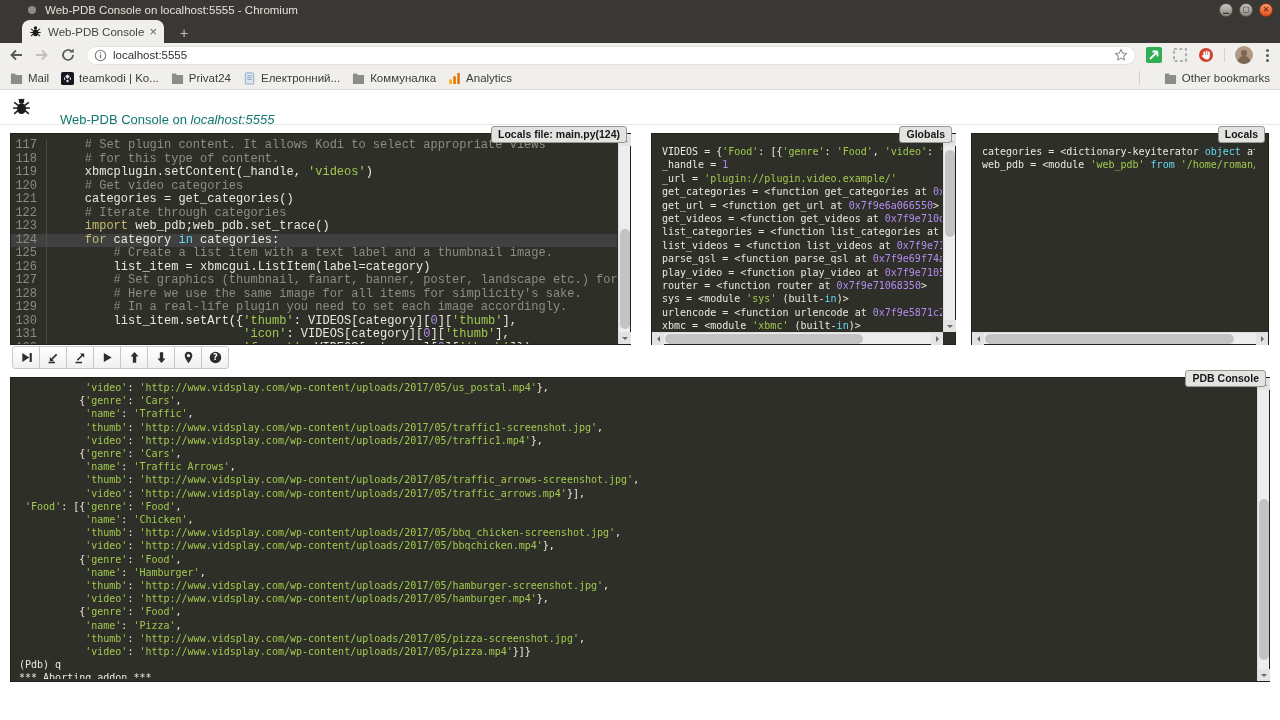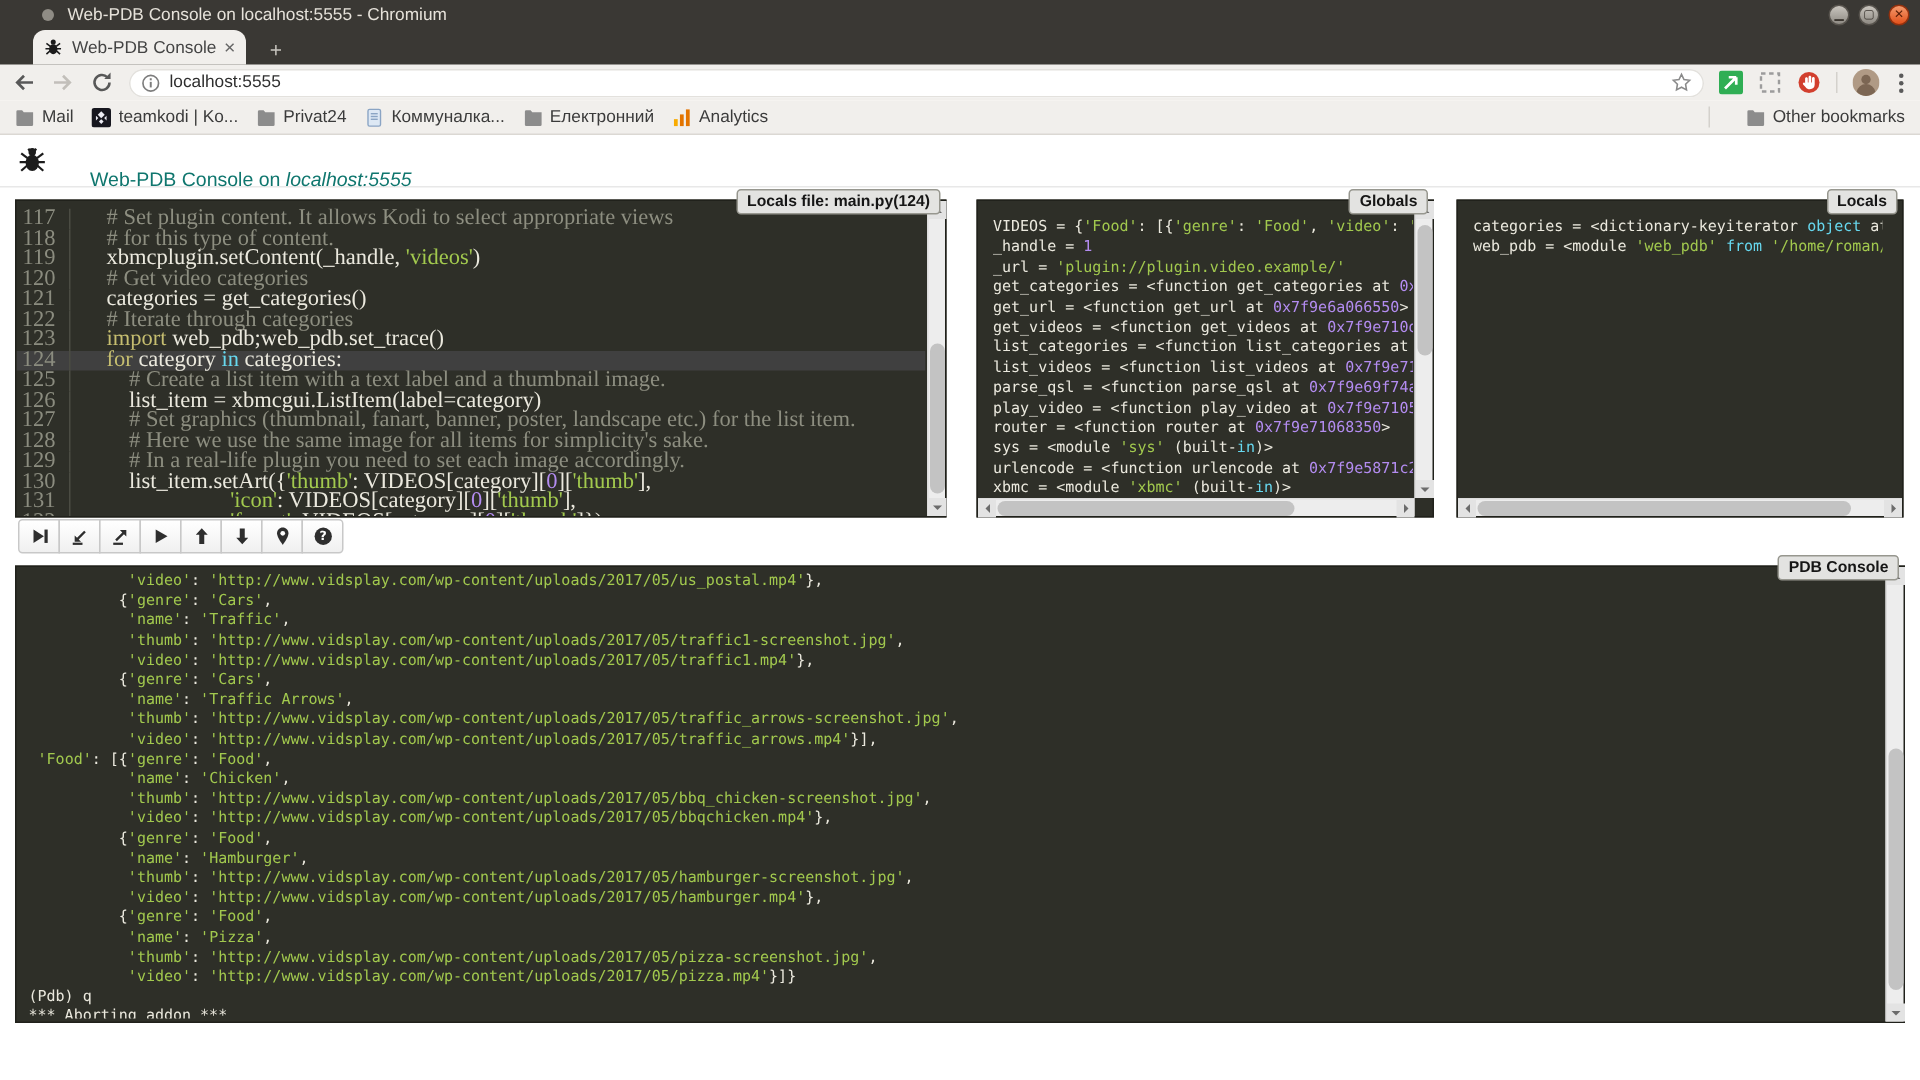--- a/index.html
+++ b/index.html
@@ -58,21 +58,21 @@
          border-radius:3px;padding:1px 6px;font-size:10.5px;font-weight:bold;color:#161616;
          z-index:5;line-height:13px;white-space:nowrap}
   .badge .mono{font-family:Liberation Sans, sans-serif}
 
   .code-panel{top:43px;left:10px;width:621px;height:212px}
   .globals-panel{top:43px;left:651px;width:305px;height:212px}
   .locals-panel{top:43px;left:971px;width:298px;height:212px}
   .console-panel{top:287px;left:10px;width:1260px;height:305px}
 
   .code-lines{position:absolute;top:5px;left:0;right:13px;bottom:0;overflow:hidden;
-              font-family:Liberation Serif, serif;font-size:15px;line-height:13.5px;white-space:pre}
+              font-family:Liberation Mono, monospace;font-size:12px;line-height:13.5px;white-space:pre}
   .cl{display:flex}
   .cl.cur{background:#404040}
   .ln{width:36px;min-width:36px;text-align:right;padding-right:9px;color:#8b8c7f;
       border-right:1px solid #4b4c43;margin-right:9px}
 
   .var-lines{position:absolute;top:11px;left:10px;right:13px;bottom:13px;overflow:hidden;
              font-family:"DejaVu Sans Mono",monospace;font-size:10px;line-height:13.4px;white-space:pre}
   .console-lines{position:absolute;top:3px;left:8px;right:15px;bottom:2px;overflow:hidden;
                  font-family:"DejaVu Sans Mono",monospace;font-size:10px;line-height:13.2px;
                  white-space:pre;color:#dedcd1}
@@ -244,29 +244,29 @@
       </span>
       <span class="bm">
         <span style="width: 13px; height: 13px; display: flex;">
           <svg viewBox="0 0 14 14">
             <rect x="2.5" y="1" width="9" height="12" rx="1.2" fill="#dde8f4" stroke="#8aa4c4" stroke-width="1"></rect>
             <rect x="4.5" y="3.6" width="5" height="1" fill="#8aa4c4"></rect>
             <rect x="4.5" y="5.6" width="5" height="1" fill="#8aa4c4"></rect>
             <rect x="4.5" y="7.6" width="5" height="1" fill="#8aa4c4"></rect>
           </svg>
         </span>
-        <span>Коммуналка...</span>
+        <span>Електронний...</span>
       </span>
       <span class="bm">
         <span style="width: 13px; height: 13px; display: flex;">
           <svg viewBox="0 0 14 14">
             <path d="M1 2.6a1 1 0 0 1 1-1h3.1l1.2 1.5H13v8.9a1 1 0 0 1-1 1H2a1 1 0 0 1-1-1z" fill="#8c8c8c"></path>
           </svg>
         </span>
-        <span>Електронний</span>
+        <span>Коммуналка</span>
       </span>
       <span class="bm">
         <span style="width: 13px; height: 13px; display: flex;">
           <svg viewBox="0 0 14 14">
             <rect x="1.4" y="8" width="2.7" height="5" fill="#f9ab00"></rect>
             <rect x="5.7" y="4.6" width="2.7" height="8.4" fill="#e37400"></rect>
             <rect x="10" y="1" width="2.7" height="12" fill="#e37400"></rect>
           </svg>
         </span>
         <span>Analytics</span>

